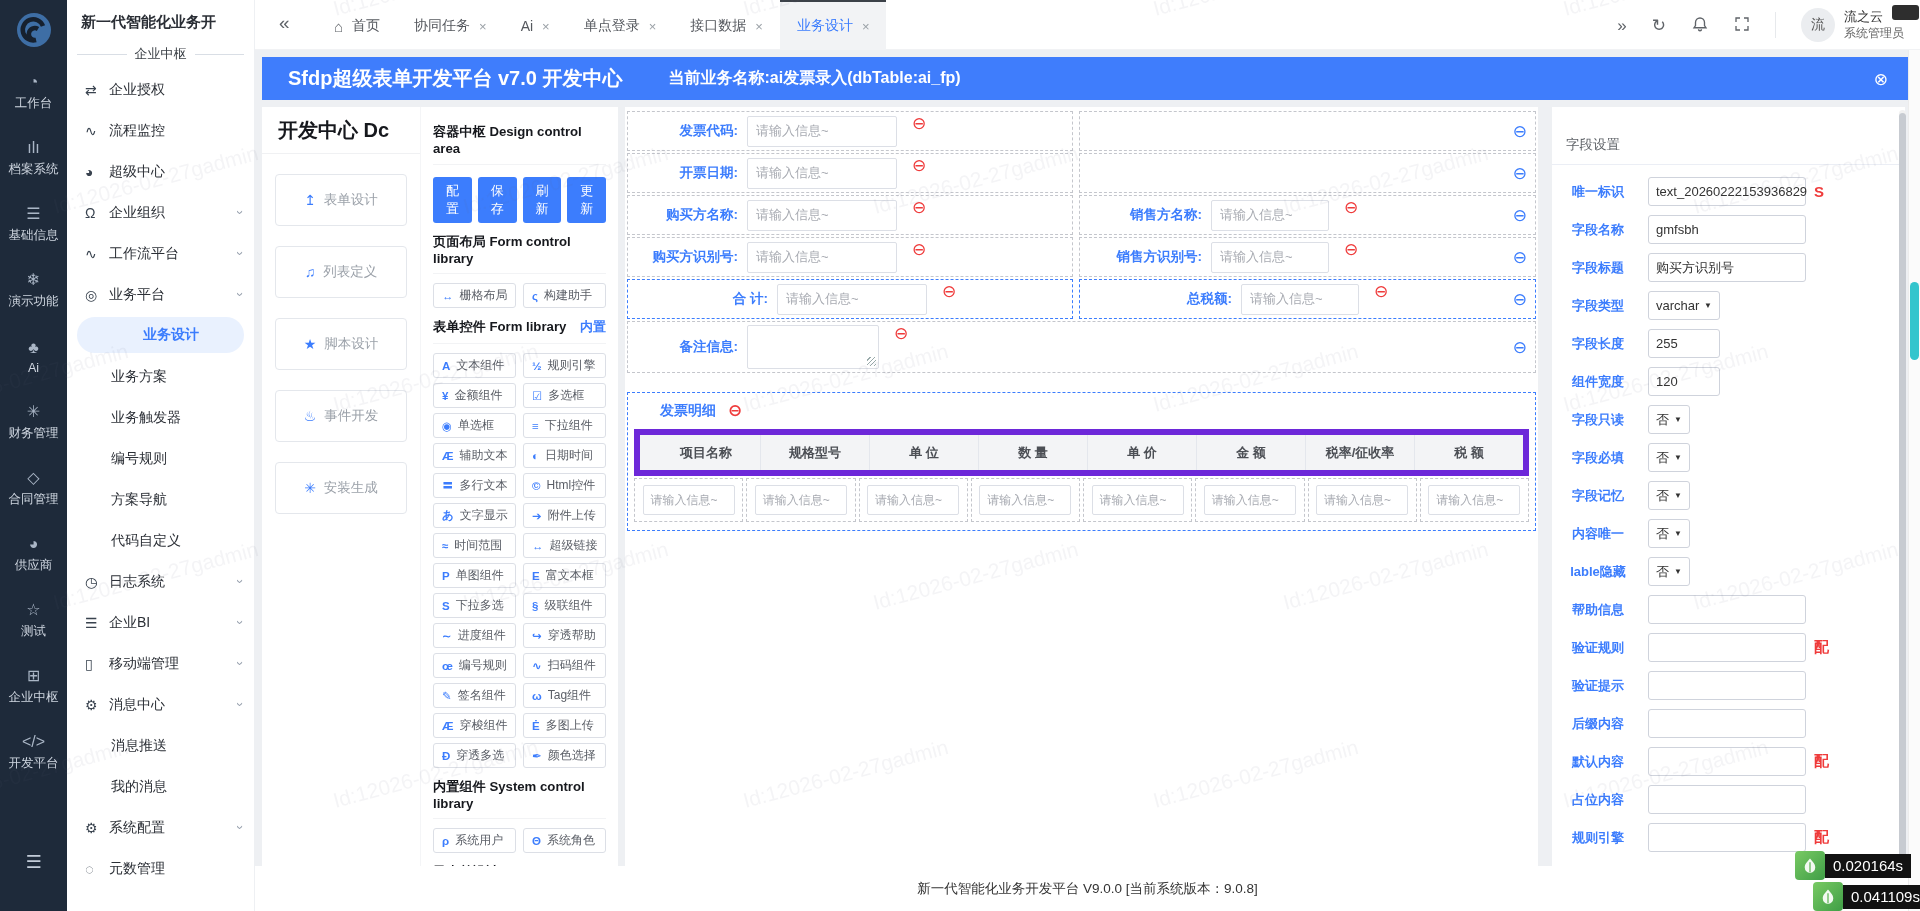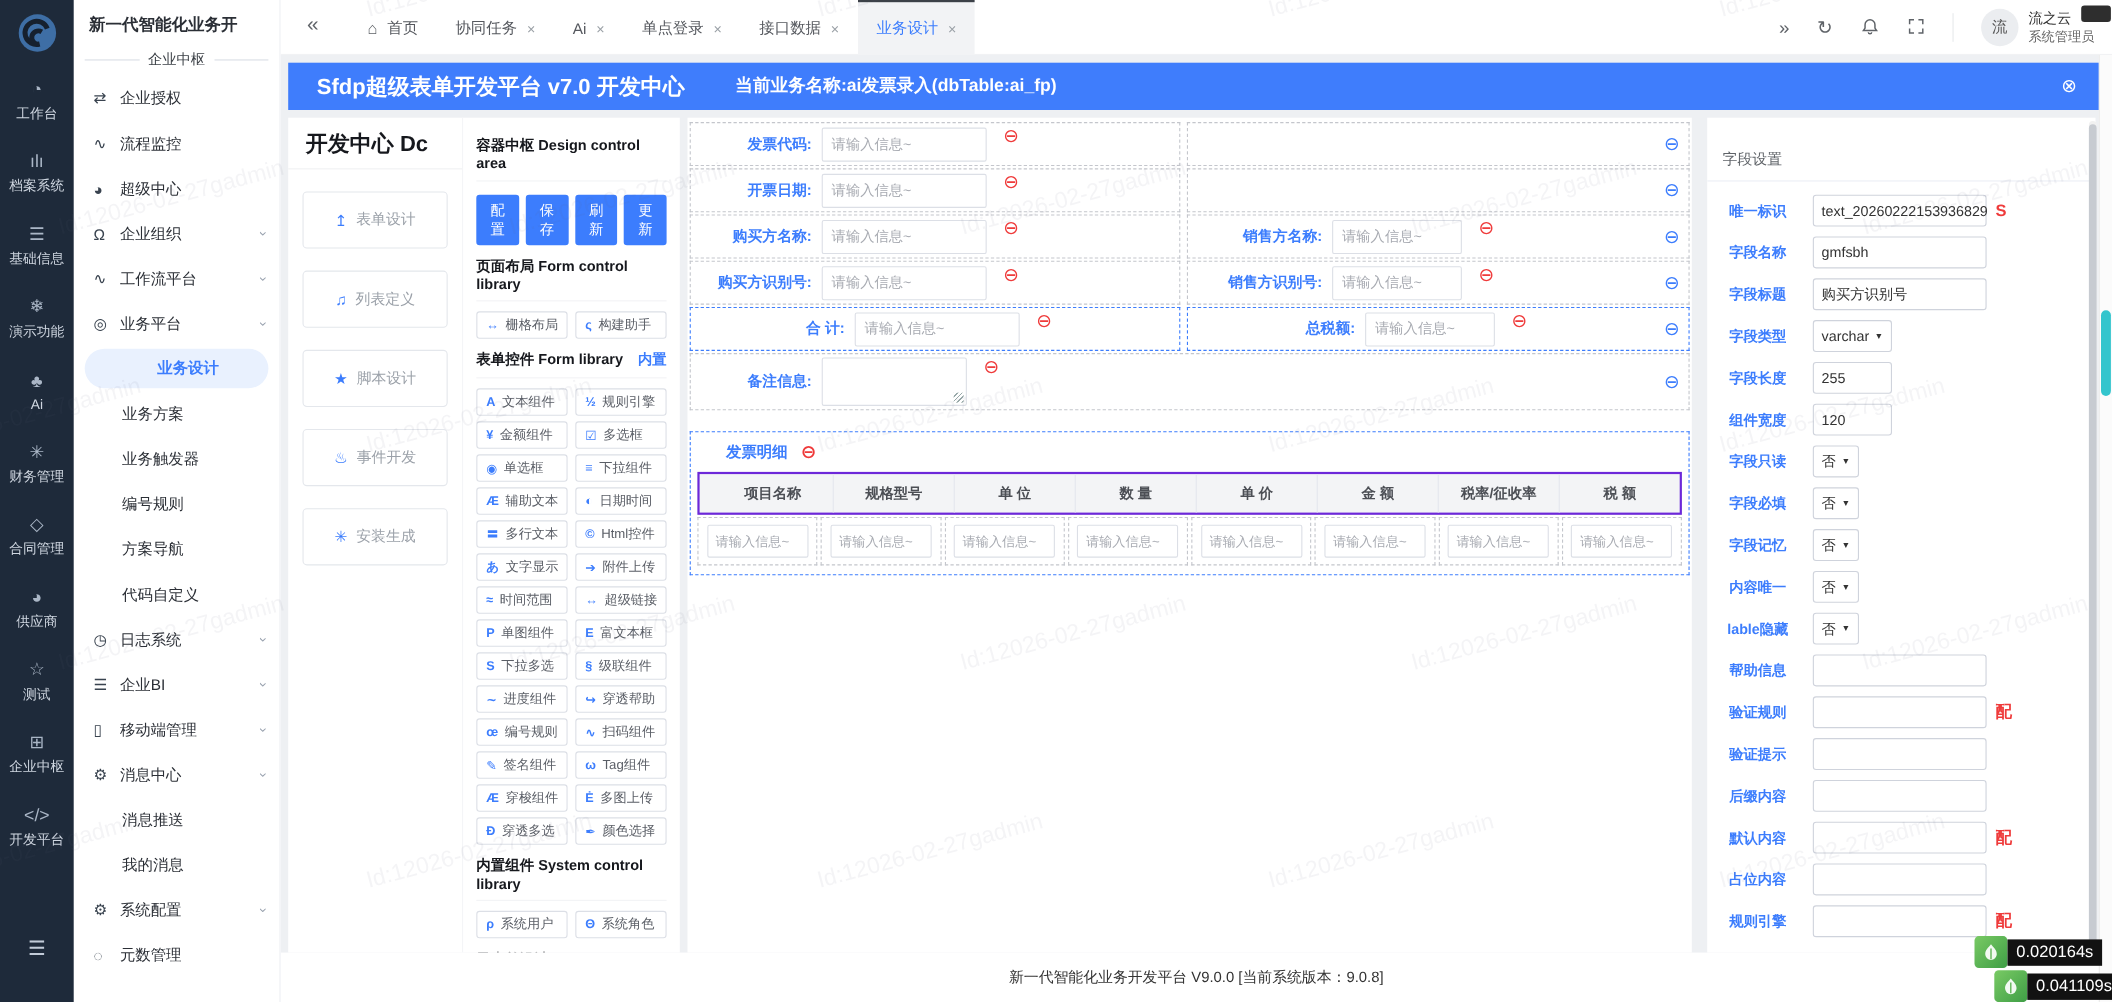--- a/index.html
+++ b/index.html
@@ -77,21 +77,21 @@
   .finput { margin-left:9px; width:150px; height:31px; border:1px solid #dcdfe6; border-radius:2px; background:#fff; display:flex; align-items:center; padding-left:8px; font-size:13px; color:#a8abb2; }
   .cell.r .flabel { width:122px; }
   .cell.r .finput { width:118px; }
   .minus-red { color:#ef3b3b; font-size:17px; margin-left:15px; align-self:flex-start; margin-top:2px; cursor:pointer; line-height:1.2; }
   .minus-blue { position:absolute; right:8px; top:50%; transform:translateY(-50%); color:#3c7dfd; font-size:17px; cursor:pointer; line-height:1; }
   .ftext { position:relative; margin-left:9px; width:132px; height:44px; border:1px solid #dcdfe6; border-radius:2px; background:#fff; }
   .grip { position:absolute; right:2px; bottom:2px; width:9px; height:9px; background:repeating-linear-gradient(135deg,transparent 0 2px,#9aa 2px 3px); cursor:nwse-resize; }
   .subtable { border:1px dashed #3c7dfd; margin-top:19px; padding:2px 6px 8px; position:relative; background:#fff; }
   .sub-title { display:flex; align-items:center; gap:12px; padding:6px 0 8px 26px; color:#3c7dfd; font-weight:bold; font-size:14px; }
   .sub-title .minus-red { margin:0; align-self:center; }
-  .sub-head { display:flex; background:#f3f4f6; border:2px solid #6d28d9;padding-left:12px; }
+  .sub-head { display:flex; background:#f3f4f6; border:6px solid #6d28d9;padding-left:12px; }
   .hc { flex:1; text-align:center; line-height:35px; font-size:13px; color:#4c4f55; font-weight:bold; border-right:1px solid #e4e7ed; white-space:nowrap; overflow:hidden; }
   .hc:last-child { border-right:none; }
   .sub-row { display:flex; gap:3px; margin-top:2px; }
   .sub-cell { flex:1; border:1px dashed #c4c6cc; height:44px; display:flex; align-items:center; justify-content:center; }
   .sub-input { width:86%; height:30px; border:1px solid #dcdfe6; border-radius:2px; display:flex; align-items:center; padding-left:7px; font-size:12px; color:#a8abb2; background:#fff; }
   
   .fieldp { left:1297px; width:353px; overflow:hidden; }
   .fp-head { padding:29px 0 10px 14px; font-size:13.5px; color:#5f6368; border-bottom:1px solid #ebeef5; }
   .fp-body { padding-top:12px; }
   .fs-row { display:flex; align-items:center; margin-bottom:9px; padding-left:6px; height:29px; }

